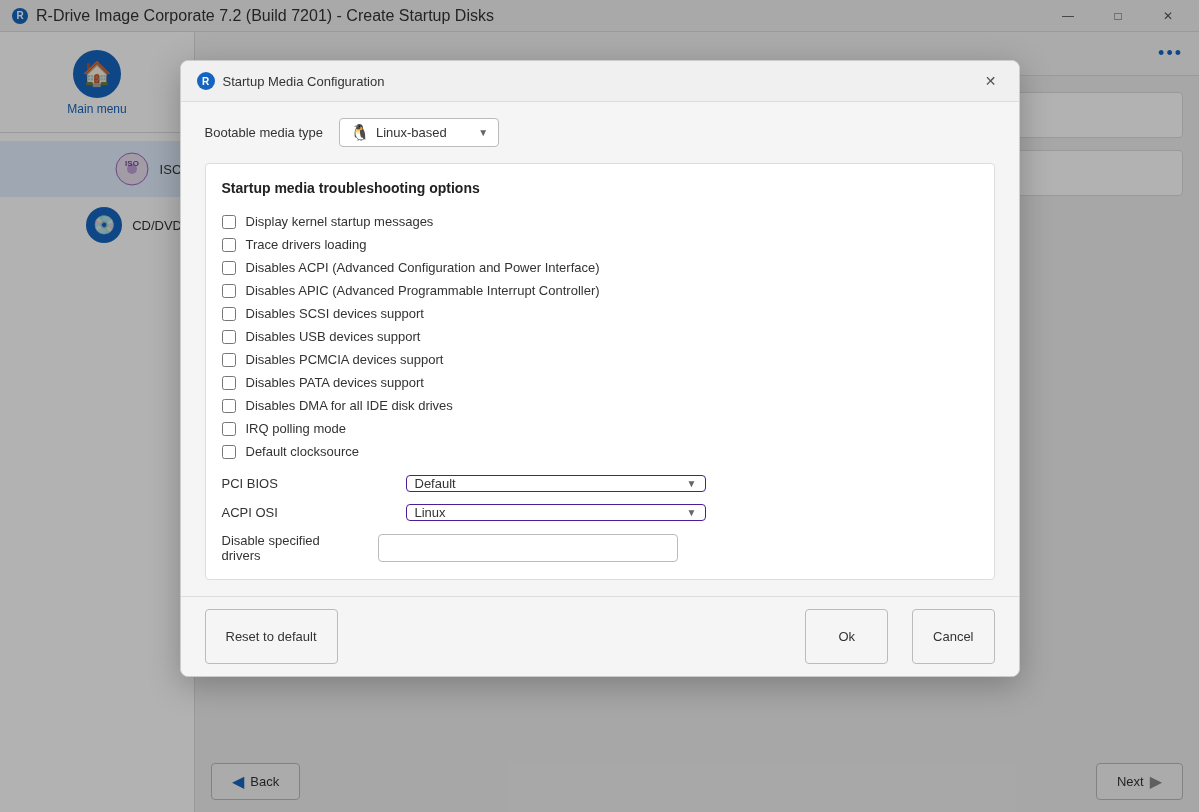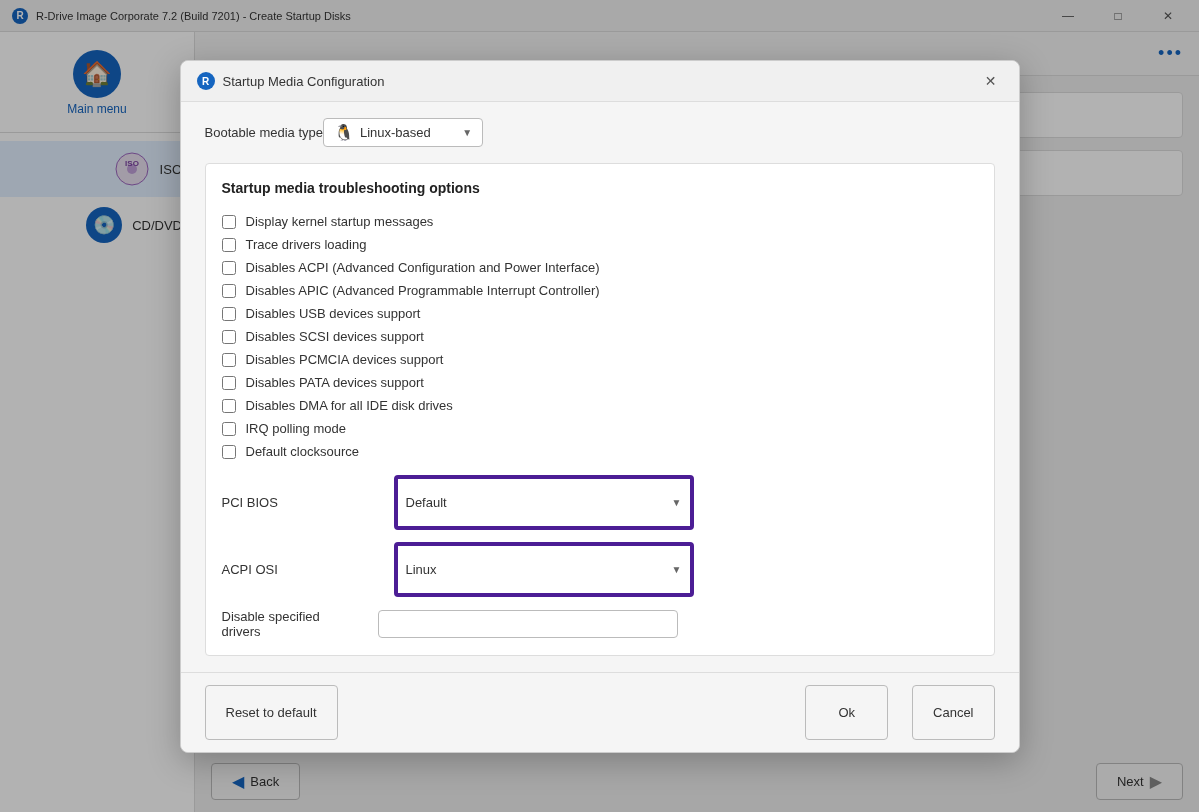--- a/index.html
+++ b/index.html
@@ -25,21 +25,21 @@
     }
     .title-bar-icon {
       width: 16px; height: 16px;
       background: #1565c0;
       border-radius: 50%;
       margin-right: 8px;
       display: flex; align-items: center; justify-content: center;
       color: white; font-size: 10px; font-weight: bold;
     }
     .title-bar-text {
-      font-size: 11px;
+      font-size: 16px;
       color: #333;
     }
     .title-bar-controls {
       position: absolute;
       right: 8px;
       display: flex;
       gap: 4px;
     }
     .title-bar-btn {
       width: 46px; height: 32px;
@@ -280,20 +280,21 @@
     .modal-body {
       padding: 16px 24px;
       flex: 1;
       overflow-y: auto;
     }
 
     
     .media-type-row {
       display: flex;
       align-items: center;
+      gap: 16px;
       margin-bottom: 16px;
     }
     .media-type-label {
       font-size: 13px;
       color: #333;
     }
     .media-type-select {
       display: flex;
       align-items: center;
       gap: 6px;
@@ -356,27 +357,28 @@
     }
     .dropdown-row-label {
       font-size: 13px;
       color: #333;
       width: 140px;
       flex-shrink: 0;
     }
     .dropdown-select {
       display: flex;
       align-items: center;
-      border: 4px solid #4c1d95;
+      border: 1px solid #4c1d95;
       border-radius: 4px;
       background: white;
-      padding: 16px 8px;
+      padding: 0 8px;
       cursor: pointer;
       min-width: 300px;
       justify-content: space-between;
+      margin-left: 12px;
     }
     .dropdown-select-text {
       font-size: 13px;
       color: #333;
     }
     .dropdown-arrow {
       font-size: 10px;
       color: #666;
     }
 
@@ -544,26 +546,26 @@
         </div>
         <div class="checkbox-row">
           <input type="checkbox" id="cb3" style="">
           <label class="checkbox-label" for="cb3">Disables ACPI (Advanced Configuration and Power Interface)</label>
         </div>
         <div class="checkbox-row">
           <input type="checkbox" id="cb4" style="">
           <label class="checkbox-label" for="cb4">Disables APIC (Advanced Programmable Interrupt Controller)</label>
         </div>
         <div class="checkbox-row">
+          <input type="checkbox" id="cb6" style="">
+          <label class="checkbox-label" for="cb6">Disables SCSI devices support</label>
+        </div>
+        <div class="checkbox-row">
           <input type="checkbox" id="cb5" style="">
           <label class="checkbox-label" for="cb5">Disables USB devices support</label>
-        </div>
-        <div class="checkbox-row">
-          <input type="checkbox" id="cb6" style="">
-          <label class="checkbox-label" for="cb6">Disables SCSI devices support</label>
         </div>
         <div class="checkbox-row">
           <input type="checkbox" id="cb8" style="">
           <label class="checkbox-label" for="cb8">Disables PCMCIA devices support</label>
         </div>
         <div class="checkbox-row">
           <input type="checkbox" id="cb7" style="">
           <label class="checkbox-label" for="cb7">Disables PATA devices support</label>
         </div>
         <div class="checkbox-row">

